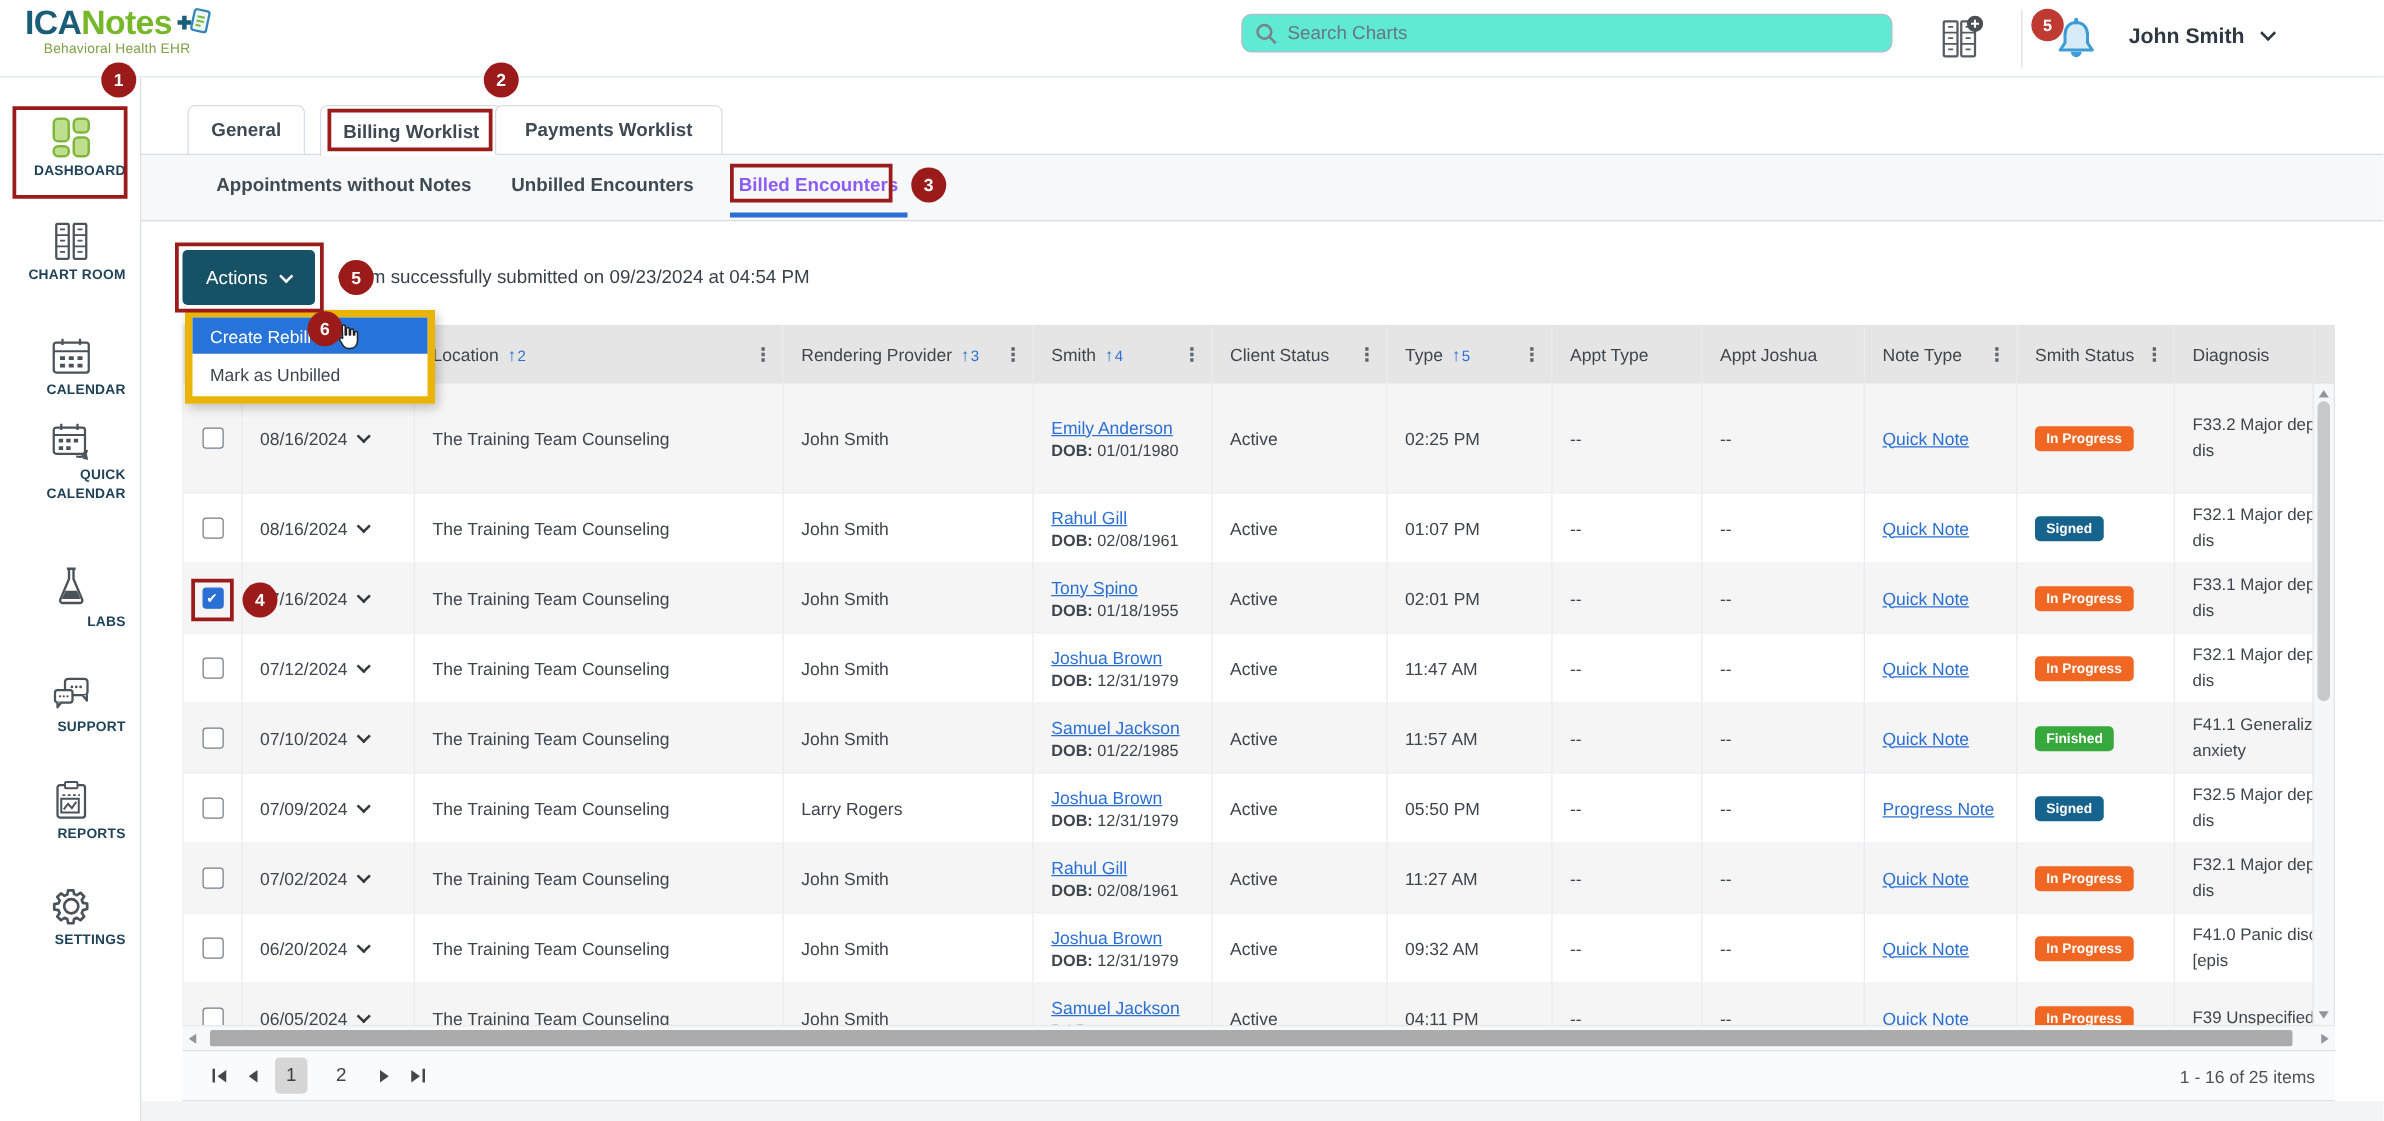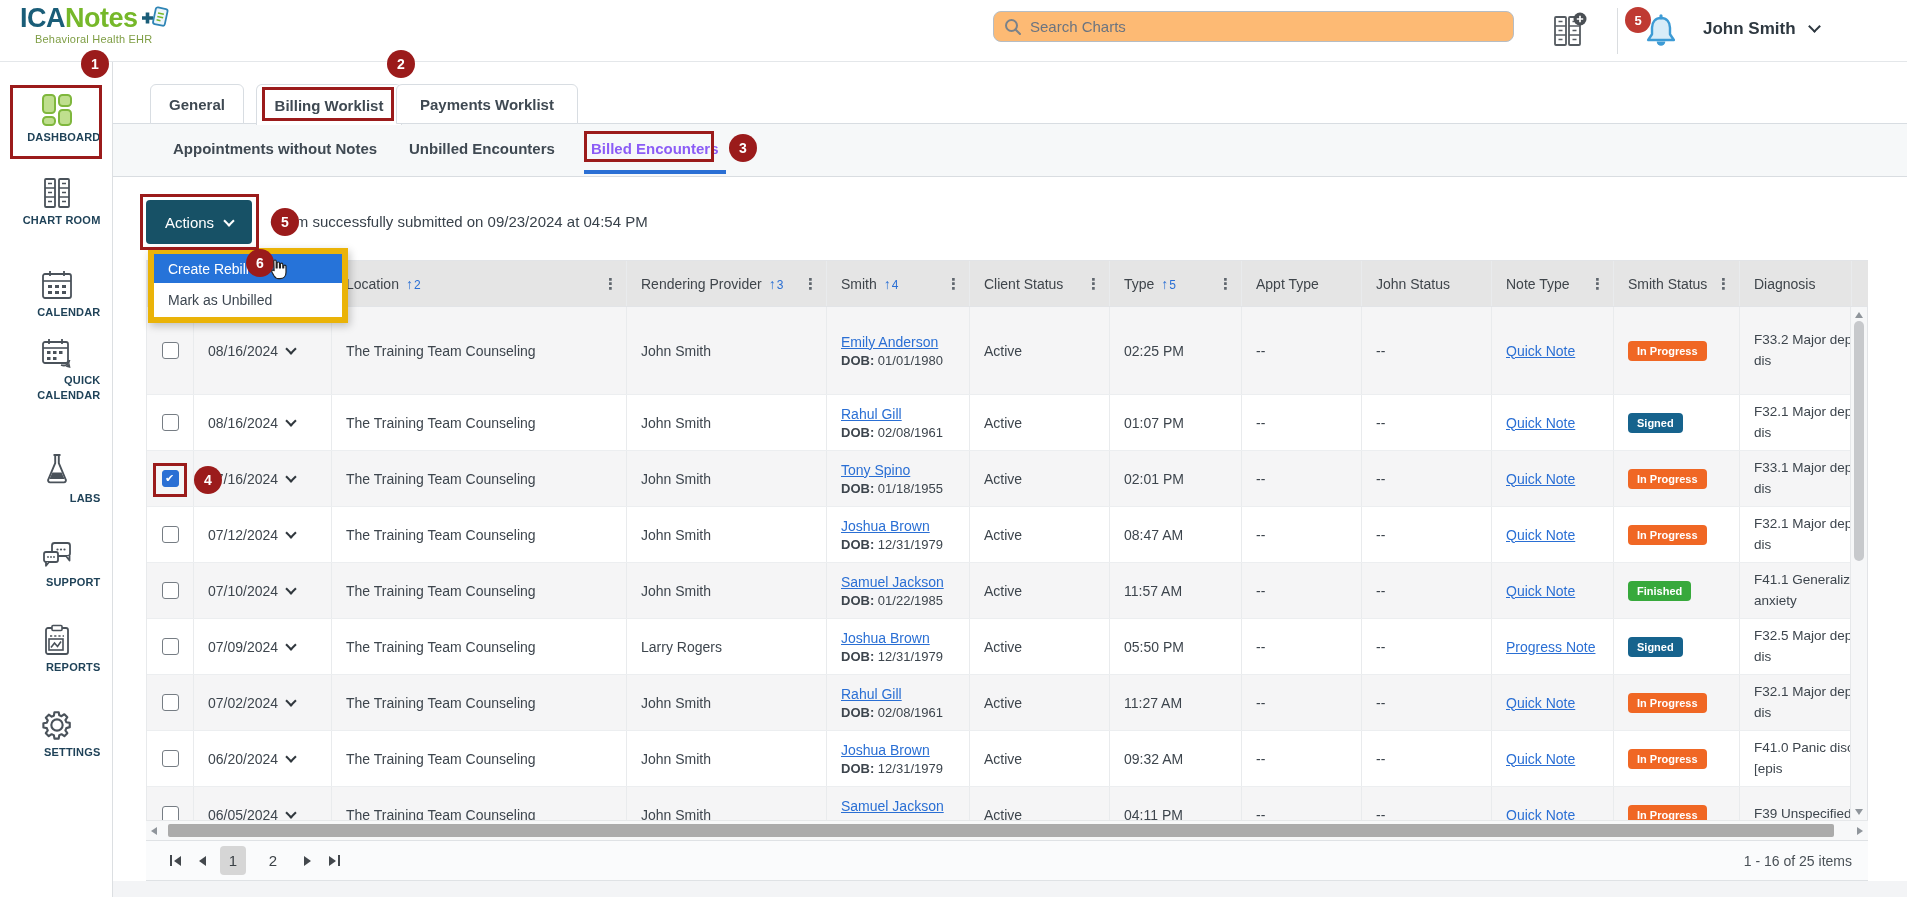--- a/index.html
+++ b/index.html
@@ -6,21 +6,21 @@
 *{margin:0;padding:0;box-sizing:border-box}
 html,body{width:1907px;height:897px}
 body{font-family:"Liberation Sans","DejaVu Sans",sans-serif;background:#fff;position:relative;overflow:hidden;color:#3d454d}
 
 
 #topbar{position:absolute;left:0;top:0;width:1907px;height:62px;background:#fff;border-bottom:1px solid #e4e7ea;z-index:10}
 #logo{position:absolute;left:20px;top:4px;cursor:pointer}
 #logo-row{display:flex;align-items:center;font-size:27px;font-weight:bold;letter-spacing:-.5px;line-height:1}
 .logo-ica{color:#1a5d78}.logo-notes{color:#76b82a}
 #logo-tag{font-size:11px;color:#7f9e45;margin-left:15px;margin-top:1px;letter-spacing:.2px}
-#searchbox{position:absolute;left:993px;top:11px;width:521px;height:31px;border:1px solid #b6bdc4;border-radius:8px;background:#fdba74;display:flex;align-items:center;padding:0 10px;gap:8px}
+#searchbox{position:absolute;left:993px;top:11px;width:521px;height:31px;border:1px solid #b6bdc4;border-radius:8px;background:#5eead4;display:flex;align-items:center;padding:0 10px;gap:8px}
 #search-input{border:none;outline:none;flex:1;font-size:15px;color:#4a525a;font-family:inherit;background:transparent}
 #search-input::placeholder{color:#6b7480}
 #newchart{position:absolute;left:1548px;top:11px;width:40px;height:40px;cursor:pointer}
 #hdr-divider{position:absolute;left:1617px;top:8px;width:1px;height:46px;background:#dadde0}
 #bell{position:absolute;left:1641px;top:12px;width:40px;height:40px;cursor:pointer}
 #notif-badge{position:absolute;left:1625px;top:7px;width:26px;height:26px;border-radius:50%;background:#bf3a32;color:#fff;font-size:13px;font-weight:bold;display:flex;align-items:center;justify-content:center;z-index:11}
 #usermenu{position:absolute;left:1703px;top:19px;display:flex;align-items:center;gap:14px;font-size:17px;font-weight:bold;color:#2e3840;cursor:pointer}
 .chev{display:inline-block;width:9px;height:9px;border-right:2px solid #2e3840;border-bottom:2px solid #2e3840;transform:rotate(45deg);margin-top:-5px}
 
 
@@ -349,21 +349,21 @@
           <span class="arr">↑</span>
           <span class="ord">5</span>
         </span>
     <span class="kebab">⋮</span>
   </div>
       <div class="th c7">
     <span class="th-label">Appt Type</span>
 
   </div>
       <div class="th c8">
-    <span class="th-label">John Status</span>
+    <span class="th-label">Appt Joshua</span>
 
   </div>
       <div class="th c9">
     <span class="th-label">Note Type</span>
 
     <span class="kebab">⋮</span>
   </div>
       <div class="th c10">
     <span class="th-label">Smith Status</span>
 
@@ -471,21 +471,21 @@
           <span>07/12/2024</span>
           <span class="row-chev"></span>
         </div>
     <div class="td c2">The Training Team Counseling</div>
     <div class="td c3">John Smith</div>
     <div class="td c4">
       <span class="client-link">Joshua Brown</span>
       <span class="dob"><b>DOB:</b> <span>12/31/1979</span></span>
     </div>
     <div class="td c5">Active</div>
-    <div class="td c6">08:47 AM</div>
+    <div class="td c6">11:47 AM</div>
     <div class="td c7">--</div>
     <div class="td c8">--</div>
     <div class="td c9">
           <span class="note-link">Quick Note</span>
         </div>
     <div class="td c10">
           <span class="badge" style="background: rgb(240, 103, 36);">In Progress</span>
         </div>
     <div class="td c11 diag">
           <div class="diag-line">F32.1 Major depr</div>

